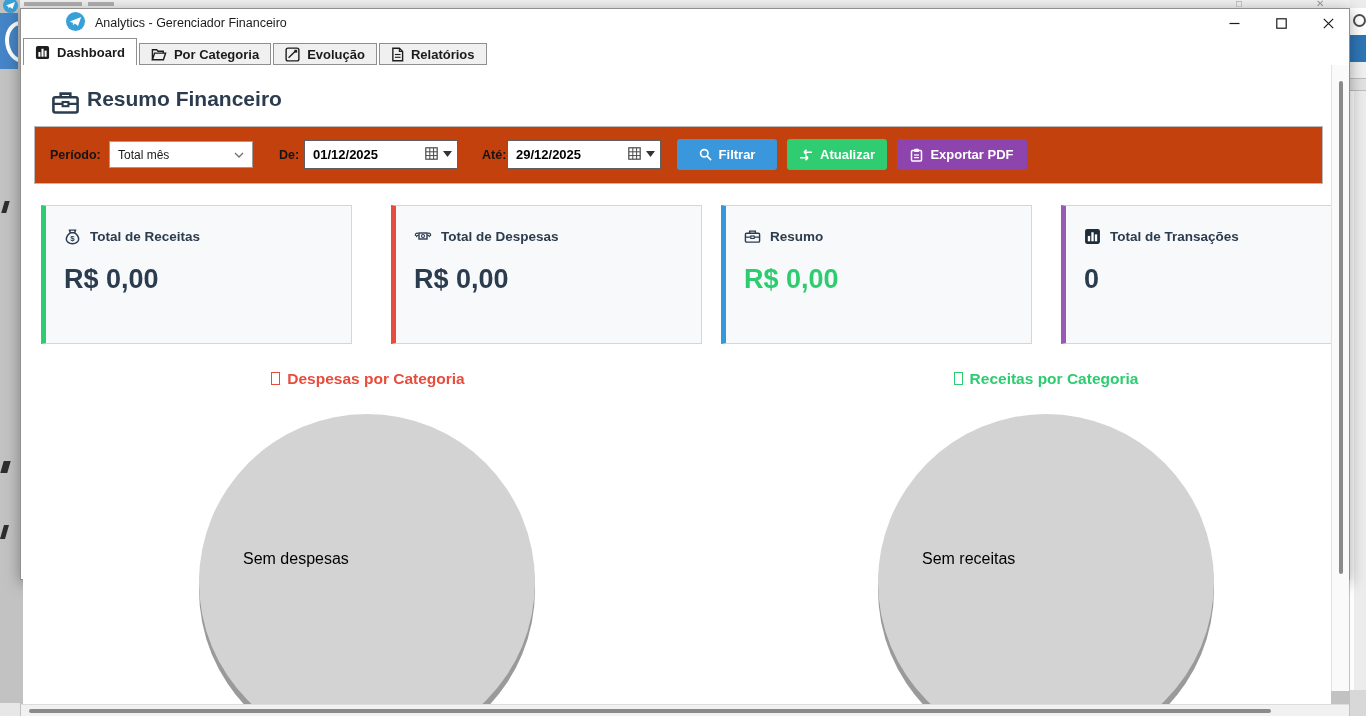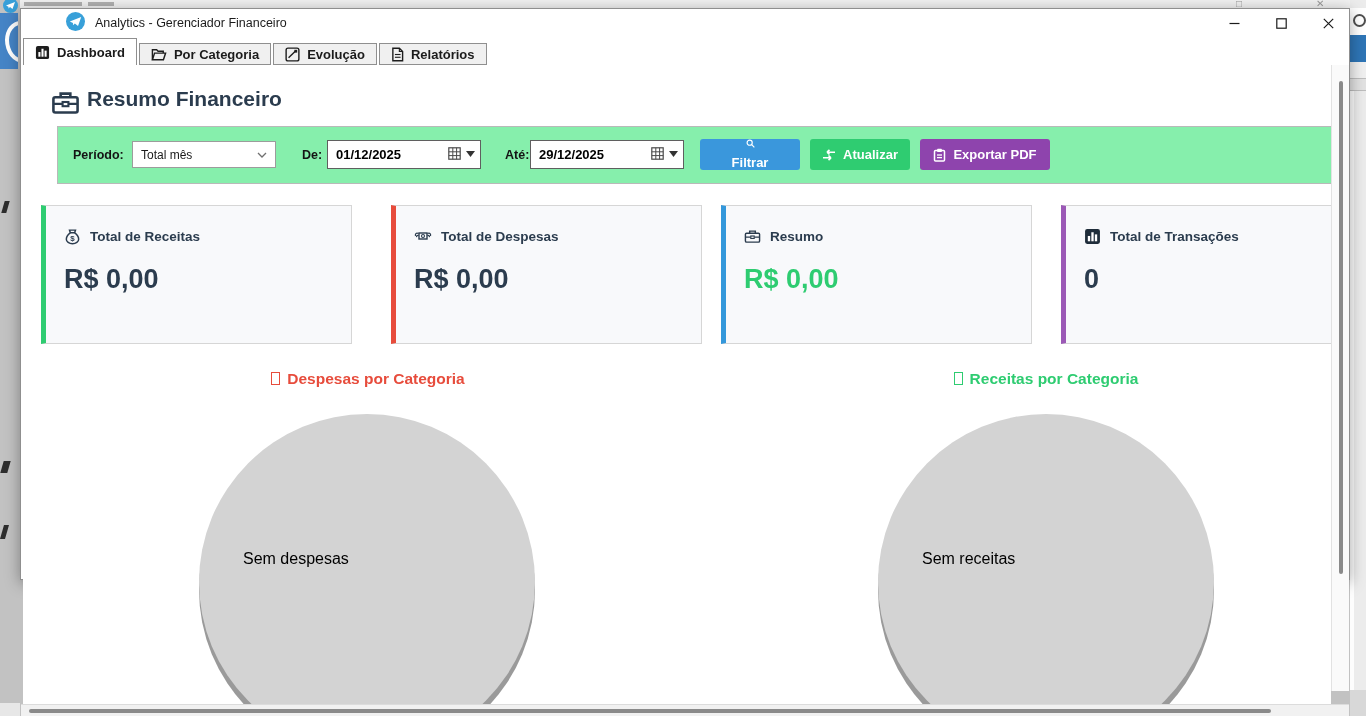--- a/index.html
+++ b/index.html
@@ -58,38 +58,38 @@
   .tab.active { height:27px; background:#fff; border-bottom:none; position:relative; z-index:2; }
   .tab svg { flex:0 0 auto; }
 
   
   .content { position:absolute; left:2px; top:56px; width:1308px; height:639px;
     background:#fff; overflow:hidden; }
 
   .page-title-icon { left:28px; top:24px; }
   .page-title { left:64px; top:22px; font-size:21px; font-weight:bold; color:#2b3c4e; }
 
-  .filterbar { left:34px; top:61px; width:1289px; height:58px; background:#86efac;
+  .filterbar { left:11px; top:61px; width:1289px; height:58px; background:#c2410c;
     border:1px solid #b9b9b9; }
   .flabel { position:absolute; top:21px; font-size:12.5px; font-weight:bold; color:#141414; }
   .lab-periodo { left:15px; } .lab-de { left:244px; } .lab-ate { left:447px; }
   .selectbox { position:absolute; left:74px; top:14px; width:144px; height:27px; background:#fff;
     border:1px solid #9c9c9c; font-size:12px; color:#1a1a1a; display:flex; align-items:center;
     padding:0 8px; cursor:pointer; }
   .selectbox .sel-text { flex:1; }
   .datewrap { position:absolute; top:13px; width:154px; height:29px; }
   .dw1 { left:269px; } .dw2 { left:472px; }
   .datewrap input { width:100%; height:100%; border:1px solid #5f5f5f; background:#fff;
     font-family:"Liberation Sans",sans-serif; font-size:13px; font-weight:bold; color:#000;
     padding:0 60px 0 8px; }
   .date-icons { position:absolute; right:6px; top:7px; display:flex; align-items:center; gap:5px; cursor:pointer; }
   .fbtn { position:absolute; top:12px; height:31px; border:none; border-radius:3px; cursor:pointer;
     display:flex; align-items:center; justify-content:center; gap:7px;
     font-family:"Liberation Sans",sans-serif; font-size:13px; font-weight:bold; color:#fff; }
-  .btn-filtrar  { left:642px; width:100px; background:#3a97dc;flex-direction:column; }
+  .btn-filtrar  { left:642px; width:100px; background:#3a97dc; }
   .btn-atualizar{ left:752px; width:100px; background:#2fcc71; }
   .btn-export   { left:862px; width:130px; background:#8e44ad; }
 
   
   .card { position:absolute; top:140px; width:311px; height:139px; background:#f8f9fb;
     border:1px solid #d6d6d6; border-left-width:5px; border-left-style:solid; }
   .card1 { left:18px;  border-left-color:#2ecc71; }
   .card2 { left:368px; border-left-color:#e74c3c;padding-left:28px; }
   .card3 { left:698px; border-left-color:#3498db; }
   .card4 { left:1038px;border-left-color:#9b59b6; }

